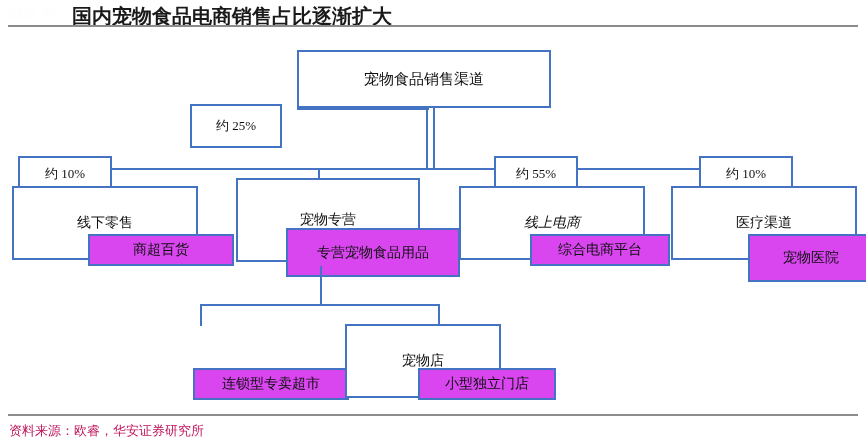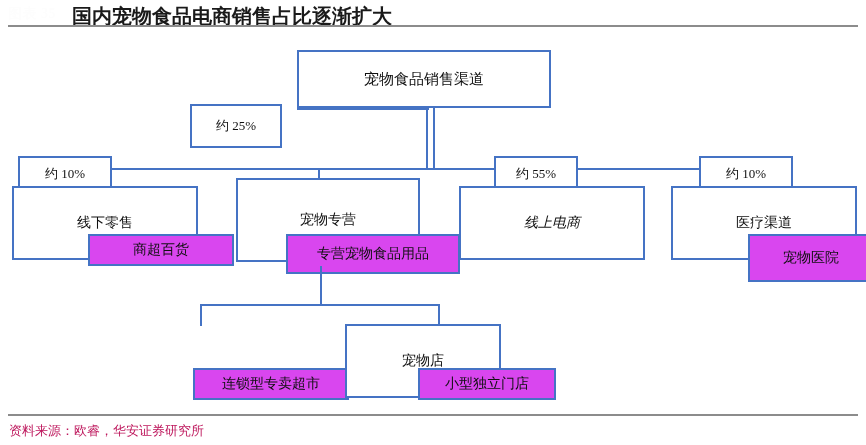--- a/index.html
+++ b/index.html
@@ -139,24 +139,25 @@
     <div class="ln v" style="left:318px; top:140px; height:26px;"></div>
     <div class="ln v" style="left:530px; top:140px; height:26px;"></div>
     <div class="ln v" style="left:760px; top:140px; height:26px;"></div>
 
     <div class="node pct" style="left:18px; top:128px; width:94px; height:36px;">约 10%</div>
     <div class="node" style="left:12px; top:158px; width:186px; height:74px;">线下零售</div>
     <div class="node shaded" style="left:52px; top:206px; width:146px; height:32px;">商超百货</div>
 
     <div class="node pct" style="left:190px; top:76px; width:92px; height:44px;text-align:center;">约 25%</div>
     <div class="node" style="left:236px; top:150px; width:184px; height:84px;">宠物专营</div>
-    <div class="node shaded" style="left:250px; top:206px; width:174px; height:40px;">专营宠物食品用品</div>
+    <div class="node shaded" style="left:250px; top:200px; width:174px; height:49px;">专营宠物食品用品</div>
 
     <div class="node pct" style="left:494px; top:128px; width:84px; height:36px;">约 55%</div>
     <div class="node" style="left:459px; top:158px; width:186px; height:74px;font-style:italic;">线上电商</div>
+    <div class="node shaded" style="left:494px; top:206px; width:140px; height:32px;">综合电商平台</div>
 
     <div class="node pct" style="left:699px; top:128px; width:94px; height:36px;">约 10%</div>
     <div class="node" style="left:671px; top:158px; width:186px; height:74px;">医疗渠道</div>
     <div class="node shaded" style="left:712px; top:206px; width:126px; height:48px;">宠物医院</div>
 
     <div class="ln v" style="left:320px; top:238px; height:38px;"></div>
     <div class="ln h" style="left:200px; top:276px; width:240px;"></div>
     <div class="ln v" style="left:200px; top:276px; height:22px;"></div>
     <div class="ln v" style="left:438px; top:276px; height:22px;"></div>
 

